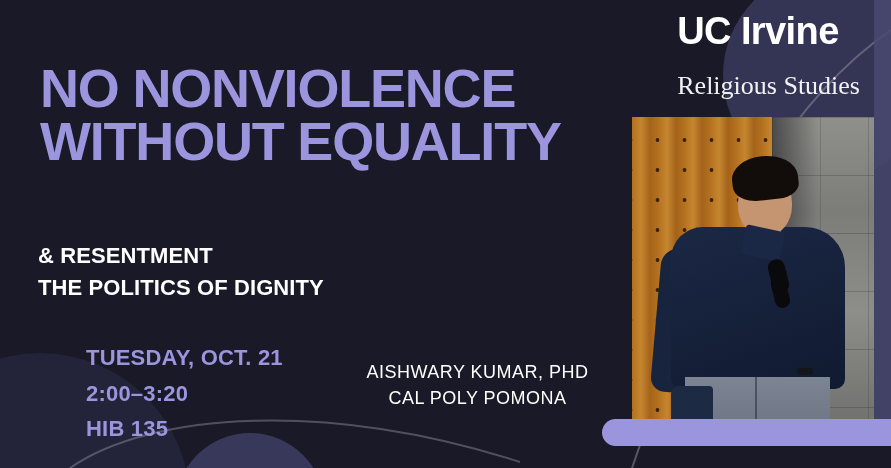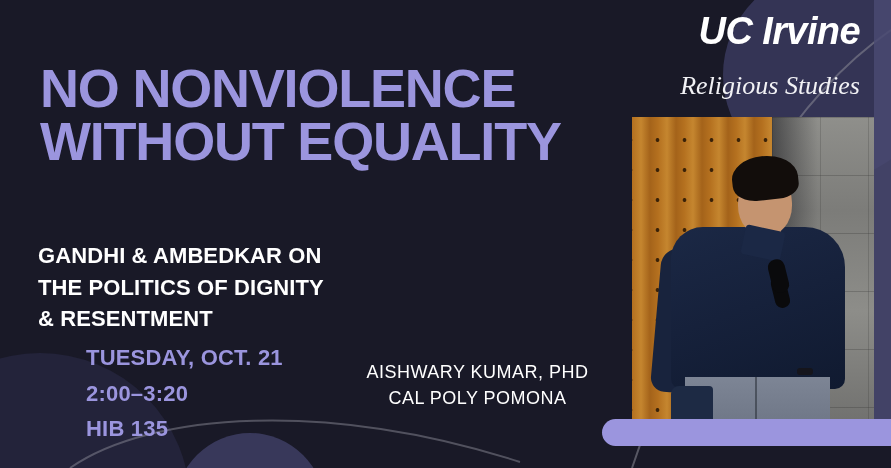--- a/index.html
+++ b/index.html
@@ -46,23 +46,22 @@
     opacity: .9;
   }
 
   .arc-svg { left:0; top:0; width:891px; height:468px; }
 
   
   .brand {
     position: absolute;
     right: 31px;
     top: 12px;
-    text-align: right;
-    z-index: 5;
-    font-style: italic;
+    text-align: left;
+    z-index: 5;
   }
   .brand-title {
     font-size: 38px;
     font-weight: 700;
     color: #ffffff;
     letter-spacing: -0.6px;
     line-height: 1.05;
     white-space: nowrap;
   }
   .brand-sub {
@@ -288,23 +287,22 @@
   </svg>
 
   <div class="brand">
     <div class="brand-title">UC Irvine</div>
     <div class="brand-sub">Religious Studies</div>
   </div>
 
   <h1 class="headline">NO NONVIOLENCE WITHOUT EQUALITY</h1>
 
   <div class="subtitle">
-    <div>GANDHI &amp; AMBEDKAR  ON</div>
+    <div>&amp; RESENTMENT</div>
     <div>THE POLITICS OF DIGNITY</div>
-    <div>&amp; RESENTMENT</div>
   </div>
 
   <div class="details">
     <div>TUESDAY, OCT. 21</div>
     <div>2:00–3:20</div>
     <div>HIB 135</div>
   </div>
 
   <div class="speaker">
     <div>AISHWARY KUMAR, PHD</div>

